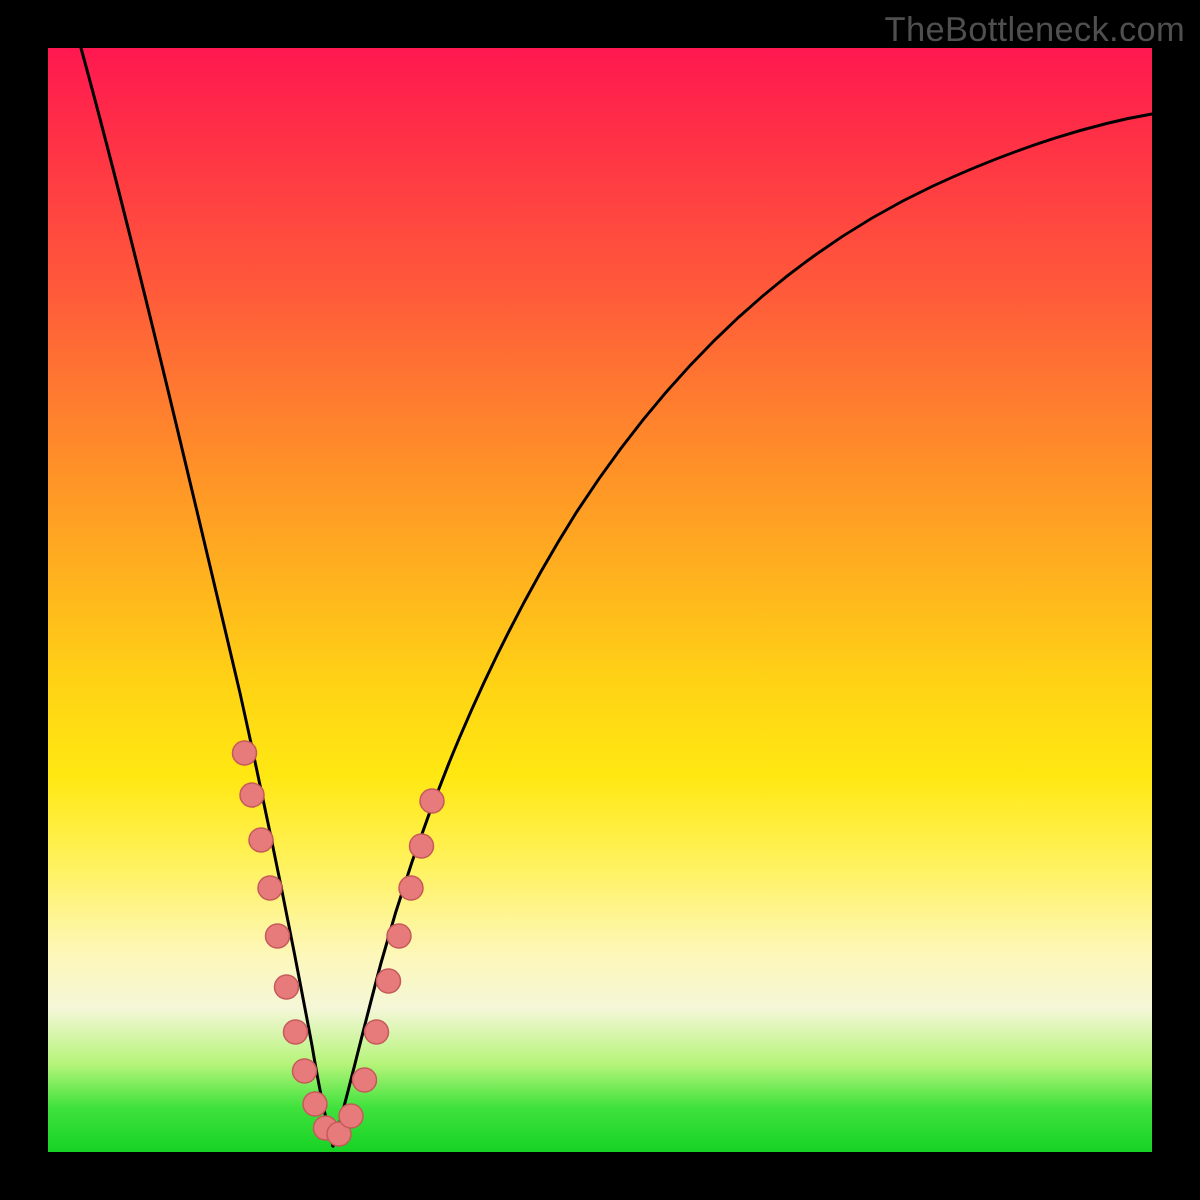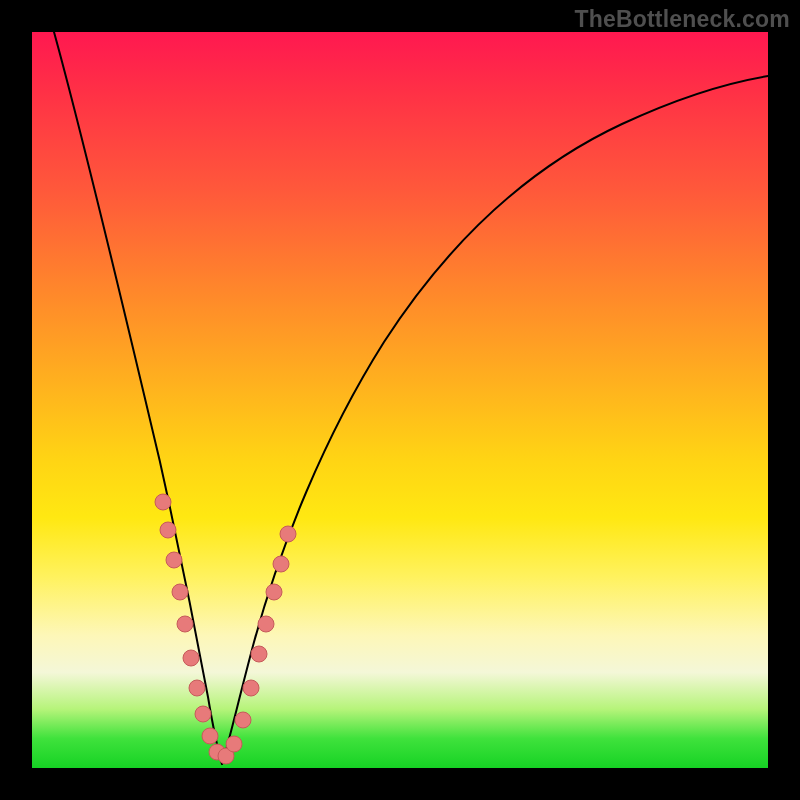--- a/index.html
+++ b/index.html
@@ -42,21 +42,21 @@
       #3fe23c 96%,
       #16d224 100%
     );
   }
   .watermark {
     position: absolute;
     top: 6px;
     right: 10px;
     color: #4f4f4f;
     font-size: 23px;
-    font-weight: 700;
+    font-weight: 400;
     letter-spacing: 0.2px;
     user-select: none;
   }
   svg.curve {
     position: absolute;
     left: 0;
     top: 0;
     width: 736px;
     height: 736px;
     overflow: visible;

